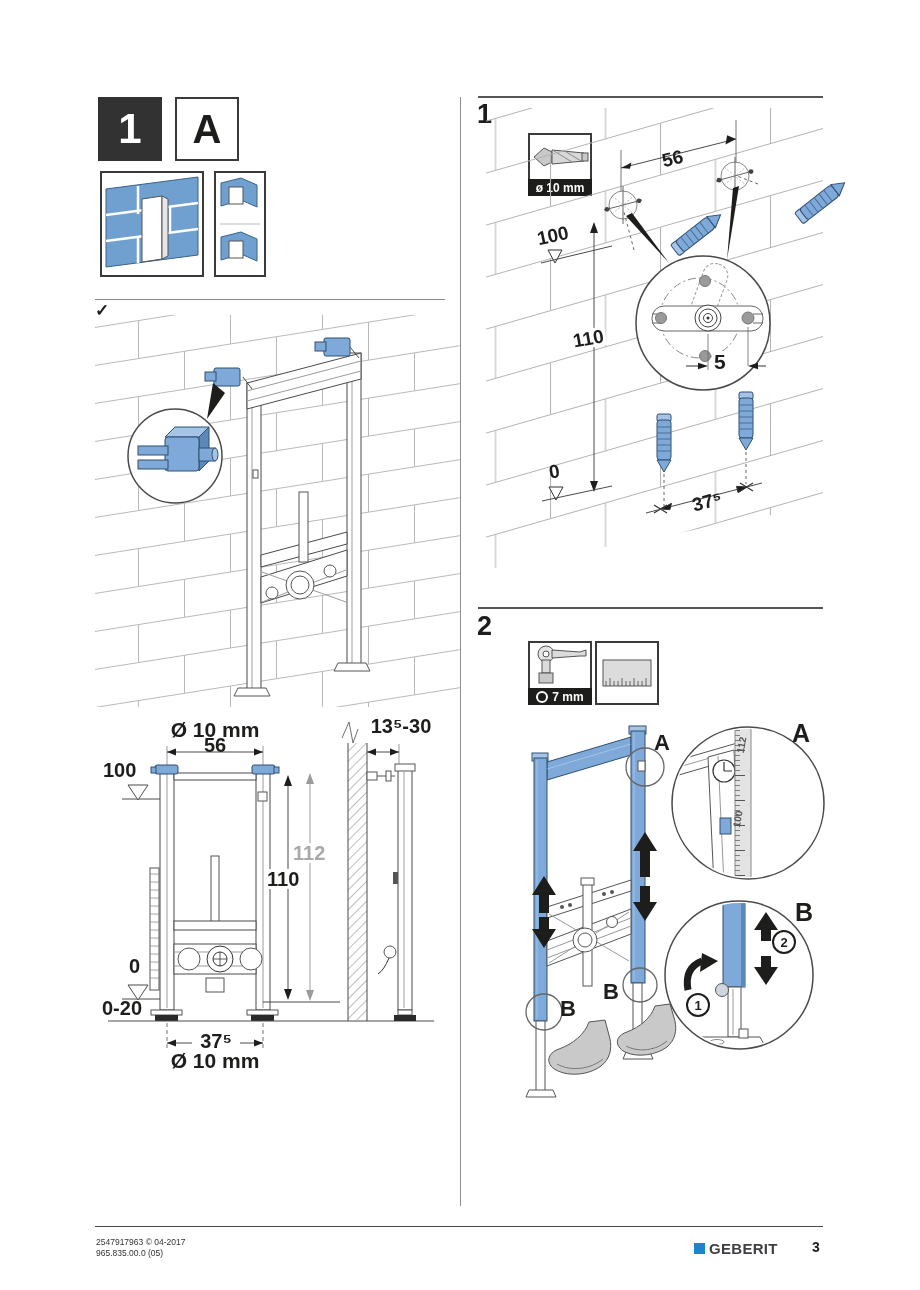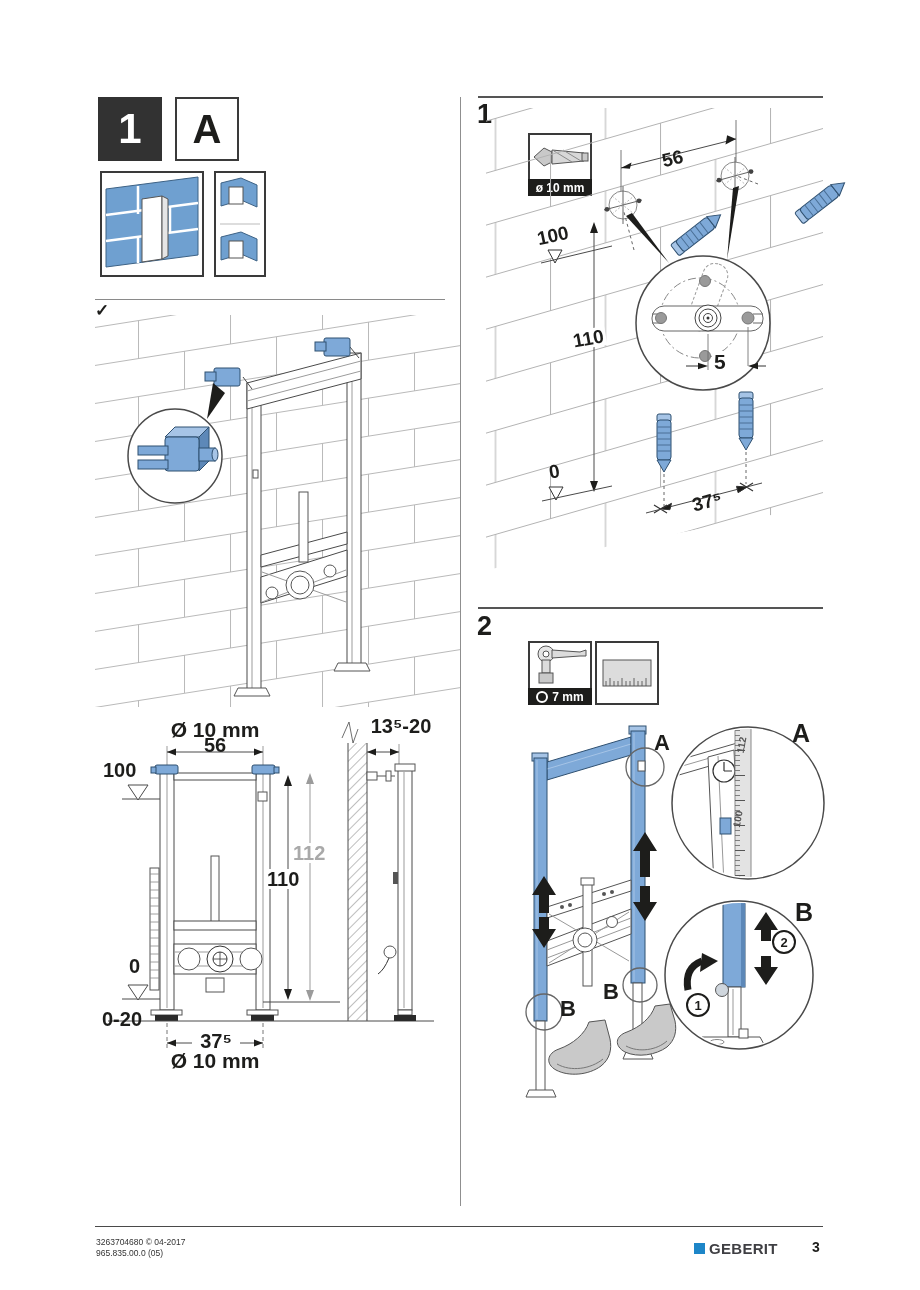--- a/index.html
+++ b/index.html
@@ -191,24 +191,24 @@
       <rect x="394" y="1015" width="22" height="6" fill="#2a2a2a"></rect>
     </g>
   </svg>
 
   <div class="lbl f21 ctr" style="left:155px;top:719px;width:120px;">Ø 10 mm</div>
   <div class="lbl f20 ctr" style="left:195px;top:735px;width:40px;">56</div>
   <div class="lbl f20" style="left:103px;top:760px;">100</div>
   <div class="lbl f20 gray wbg" style="left:291px;top:843px;">112</div>
   <div class="lbl f20 wbg" style="left:265px;top:869px;">110</div>
   <div class="lbl f20" style="left:129px;top:956px;">0</div>
-  <div class="lbl f20" style="left:102px;top:998px;margin-top:11px;">0-20</div>
+  <div class="lbl f20" style="left:102px;top:998px;">0-20</div>
   <div class="lbl f20 ctr wbg" style="left:192px;top:1031px;width:44px;">37⁵</div>
   <div class="lbl f21 ctr" style="left:155px;top:1050px;width:120px;">Ø 10 mm</div>
-  <div class="lbl f20 ctr" style="left:348px;top:716px;width:106px;">13⁵-20</div>
+  <div class="lbl f20 ctr" style="left:348px;top:716px;width:106px;">13⁵-30</div>
 
   <div class="rule" style="left:460px;top:97px;width:1px;height:1109px;background:#8f8f8f;"></div>
 
   <div class="rule" style="left:478px;top:96px;width:345px;height:2px;"></div>
   <div class="lbl f27" style="left:477px;top:101px;">1</div>
 
   <div class="toolbox" style="left:528px;top:133px;width:60px;height:44px;">
     <svg style="left:0;top:0" width="60" height="44" viewBox="0 0 60 44">
       <polygon points="4,22 14,13 22,17 22,27 14,31" fill="#c9c9c9" stroke="#555"></polygon>
       <polygon points="22,15 54,18 54,26 22,29" fill="#d8d8d8" stroke="#555"></polygon>
@@ -437,21 +437,21 @@
     <span>1</span>
   </div>
   <div class="cnum" style="left:772px;top:930px;">
     <span>2</span>
   </div>
   <div class="lbl" style="left:734px;top:740px;font-size:10px;color:#555;transform:rotate(-80deg);">112</div>
   <div class="lbl" style="left:730px;top:814px;font-size:10px;color:#555;transform:rotate(-80deg);">100</div>
 
   <div class="rule" style="left:95px;top:1226px;width:728px;height:1px;background:#4a4a4a;"></div>
   <div class="ftxt" style="left:96px;top:1237px;">
-    <div>3263704680 © 04-2017</div>
+    <div>2547917963 © 04-2017</div>
     <div>965.835.00.0 (05)</div>
   </div>
   <div class="brand" style="left:694px;top:1240px;">
     <span class="sq"></span>
     <span>GEBERIT</span>
   </div>
   <div class="lbl" style="left:812px;top:1240px;font-size:14px;">3</div>
 
 </div>
 

